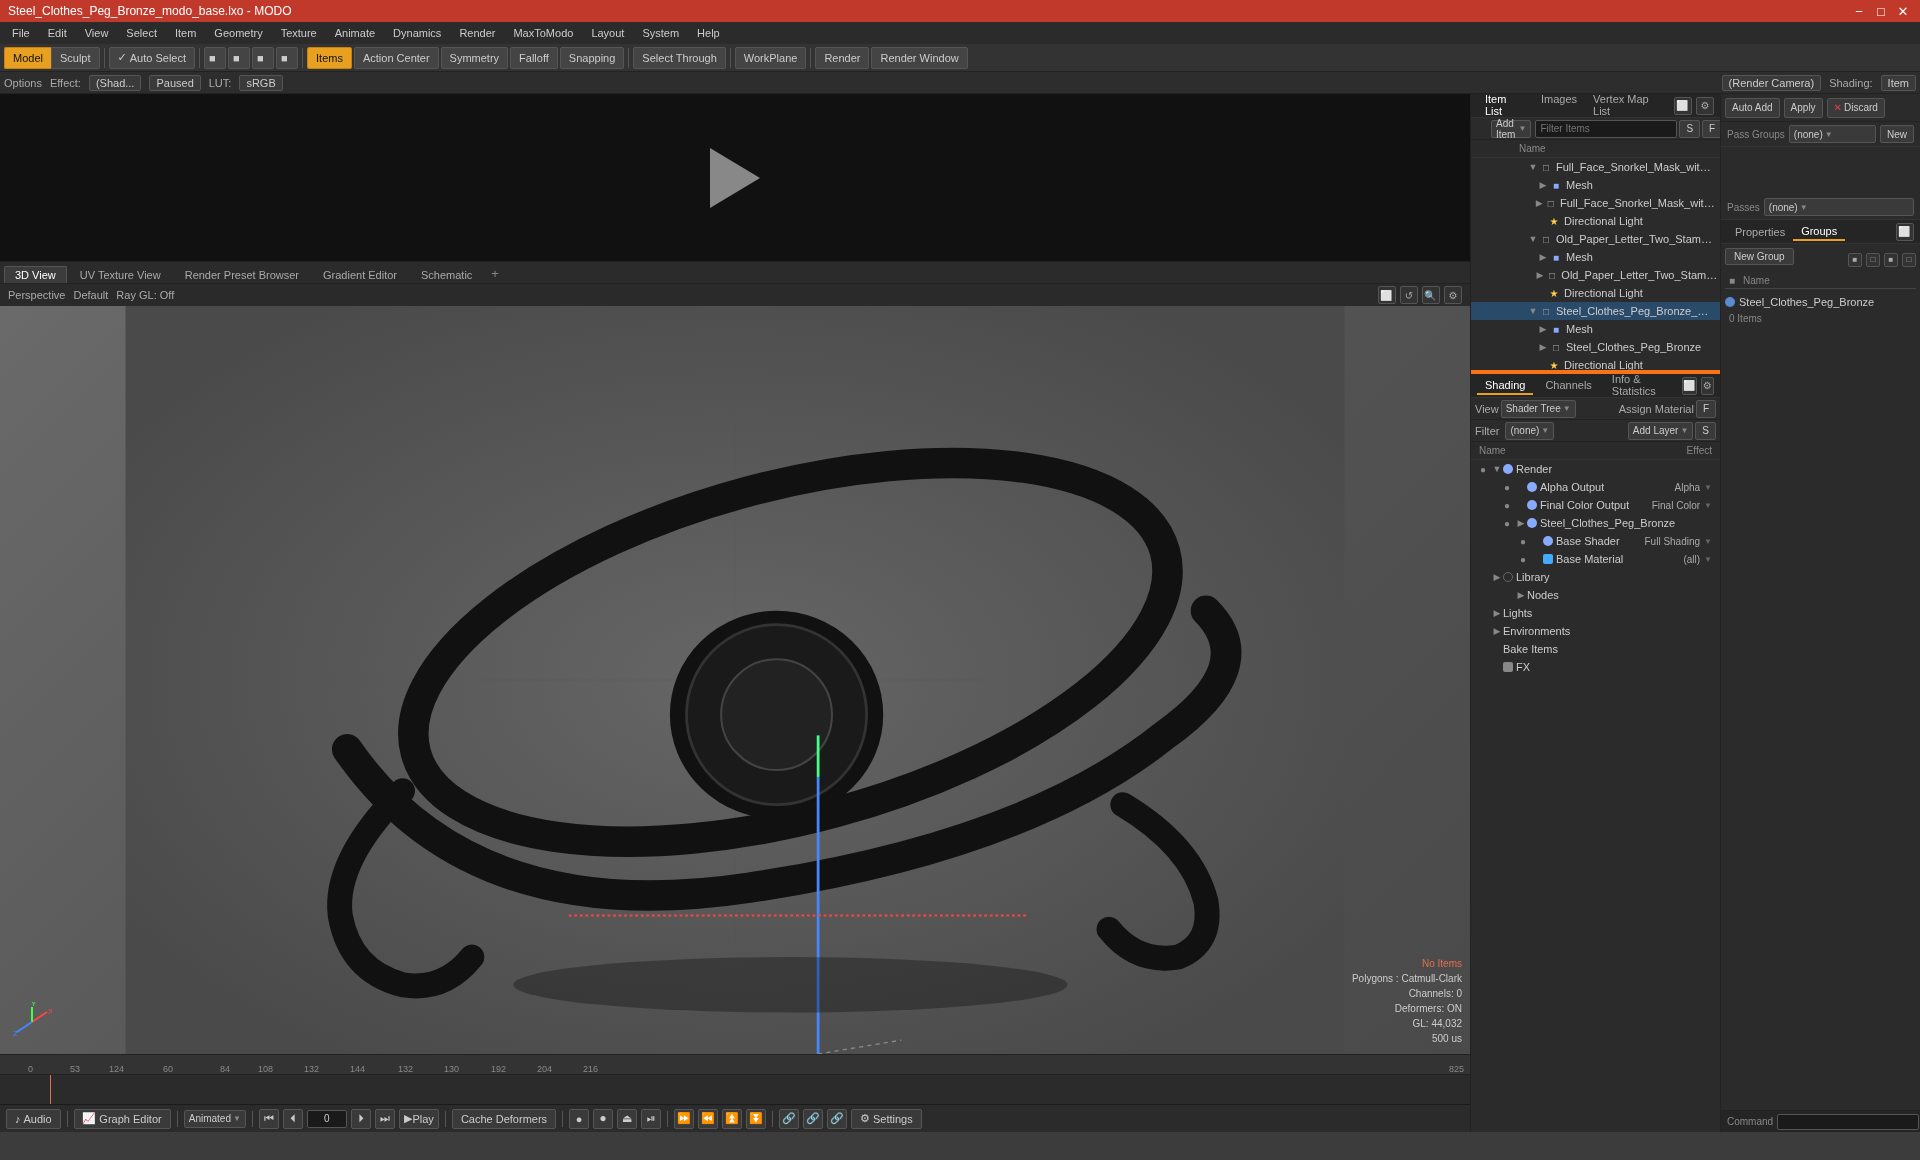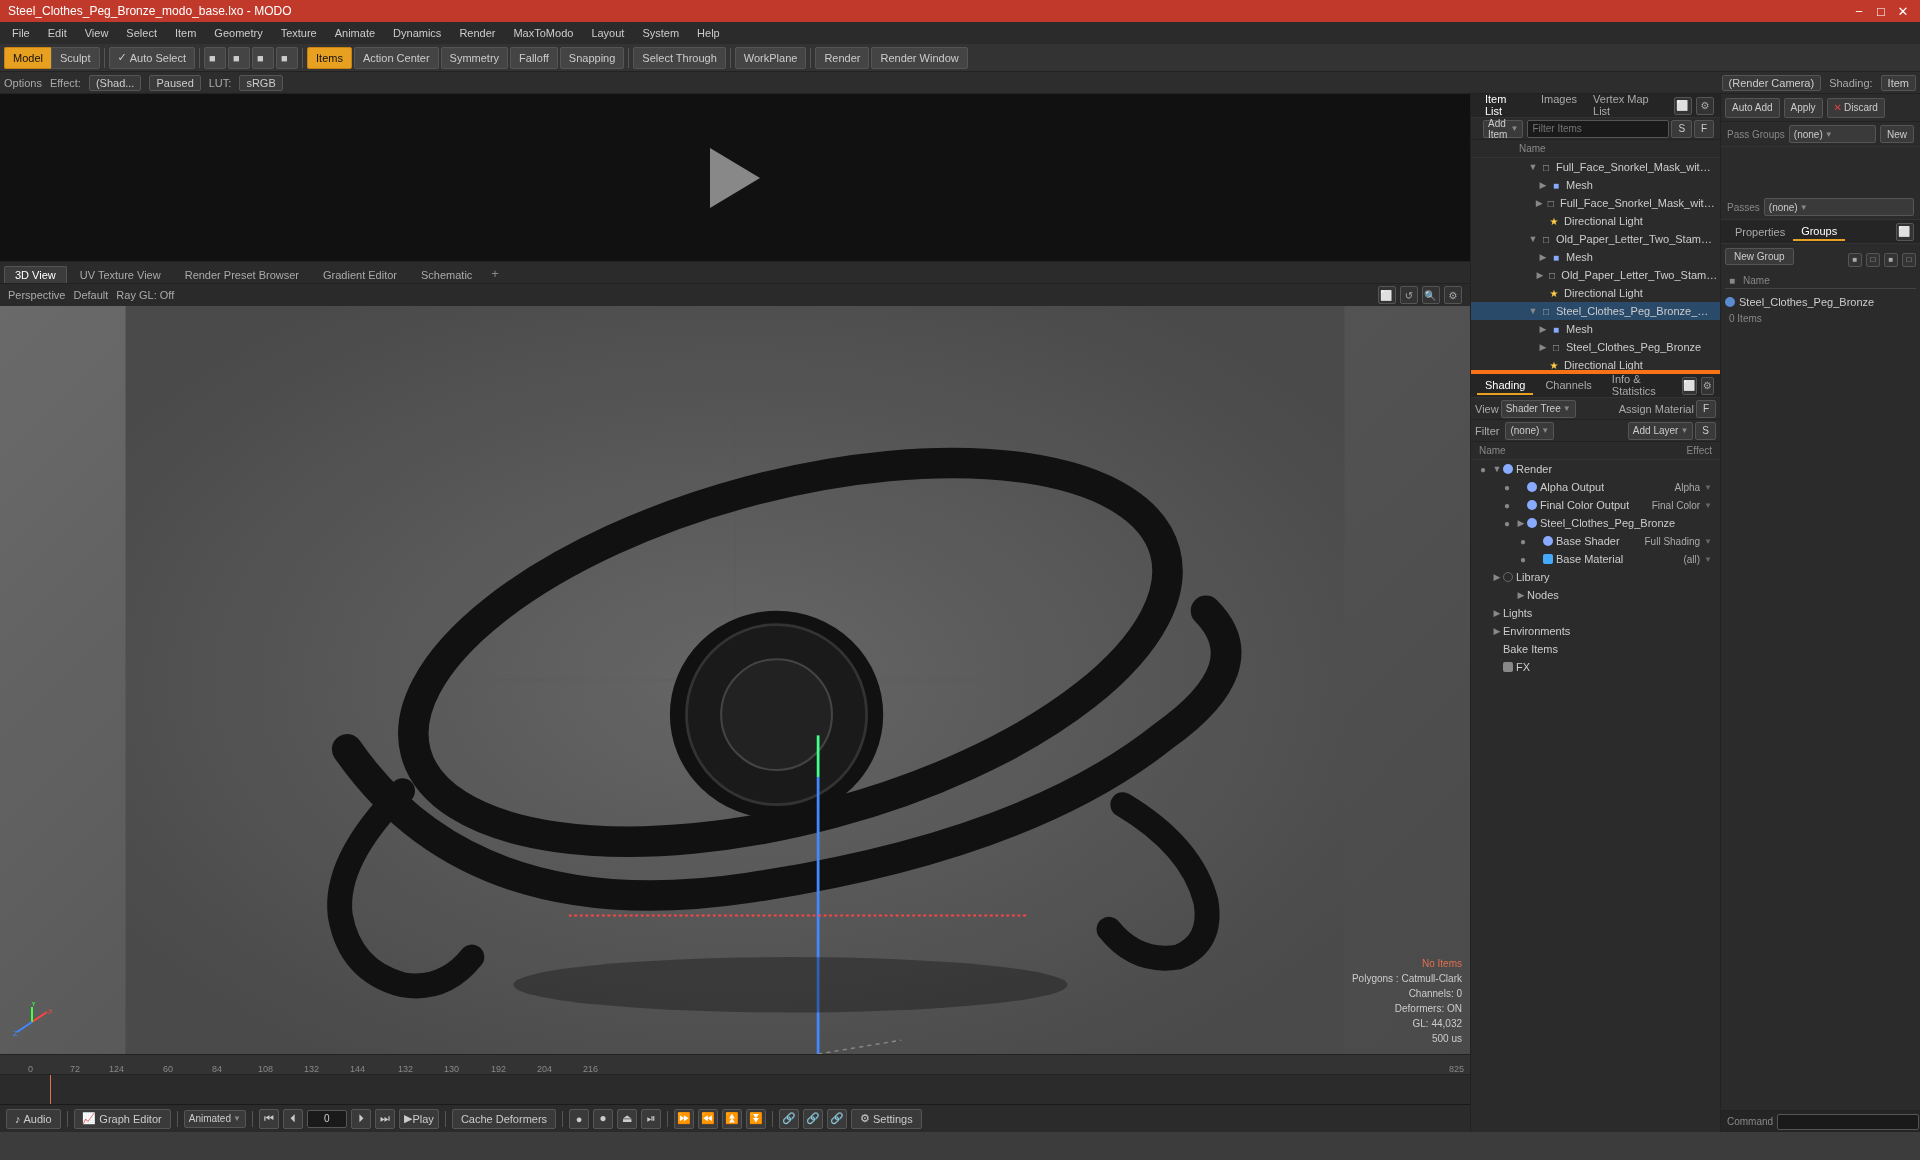--- a/index.html
+++ b/index.html
@@ -325,21 +325,21 @@
       color: #aaa;
       cursor: pointer;
       border-bottom: 2px solid transparent;
     }
     .panel-tab.active { color: #fff; border-bottom-color: #e8a020; }
     #item-list-toolbar {
       height: 22px;
       background: #2b2b2b;
       display: flex;
       align-items: center;
-      padding: 0 12px;
+      padding: 0 20px;
       gap: 2px;
       border-bottom: 1px solid #222;
     }
     .item-tool-btn {
       padding: 1px 6px;
       background: #3a3a3a;
       border: 1px solid #555;
       color: #ccc;
       font-size: 10px;
       cursor: pointer;
@@ -797,24 +797,24 @@
           <div>Deformers: ON</div>
           <div>GL: 44,032</div>
           <div>500 us</div>
         </div>
       </div>
     </div>
 
     <div id="timeline-area">
       <div id="timeline-ruler">
         <span class="ruler-tick" style="left:28px;">0</span>
-        <span class="ruler-tick" style="left:70px;">72</span>
+        <span class="ruler-tick" style="left:70px;">53</span>
         <span class="ruler-tick" style="left:109px;">124</span>
         <span class="ruler-tick" style="left:163px;">60</span>
-        <span class="ruler-tick" style="left:212px;">84</span>
+        <span class="ruler-tick" style="left:220px;">84</span>
         <span class="ruler-tick" style="left:258px;">108</span>
         <span class="ruler-tick" style="left:304px;">132</span>
         <span class="ruler-tick" style="left:350px;">144</span>
         <span class="ruler-tick" style="left:398px;">132</span>
         <span class="ruler-tick" style="left:444px;">130</span>
         <span class="ruler-tick" style="left:491px;">192</span>
         <span class="ruler-tick" style="left:537px;">204</span>
         <span class="ruler-tick" style="left:583px;">216</span>
         <span class="ruler-tick" style="right:6px;">825</span>
       </div>

